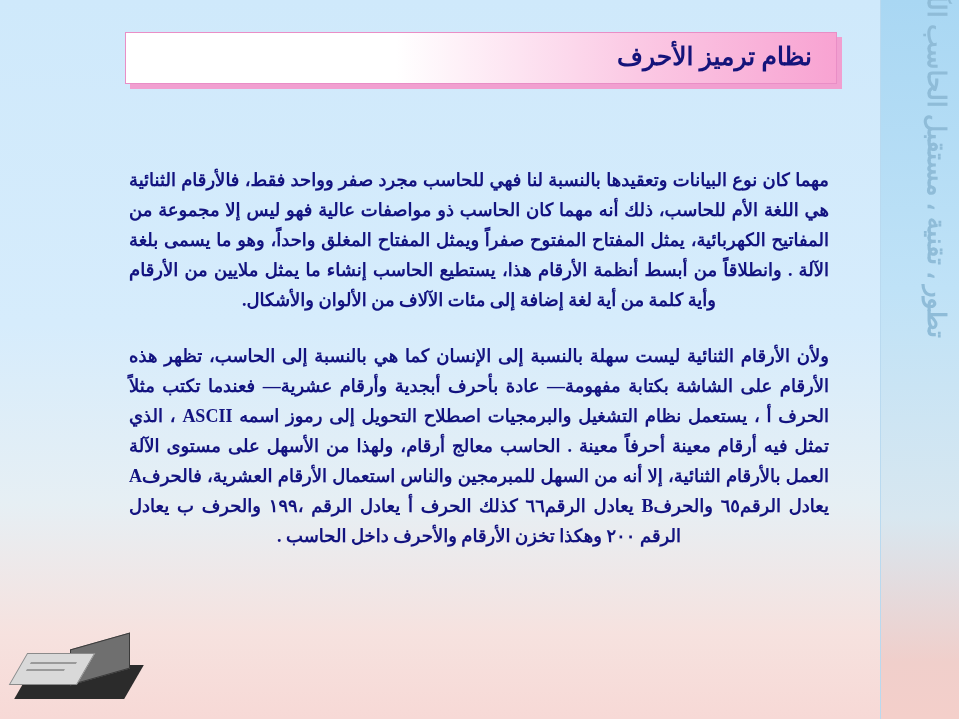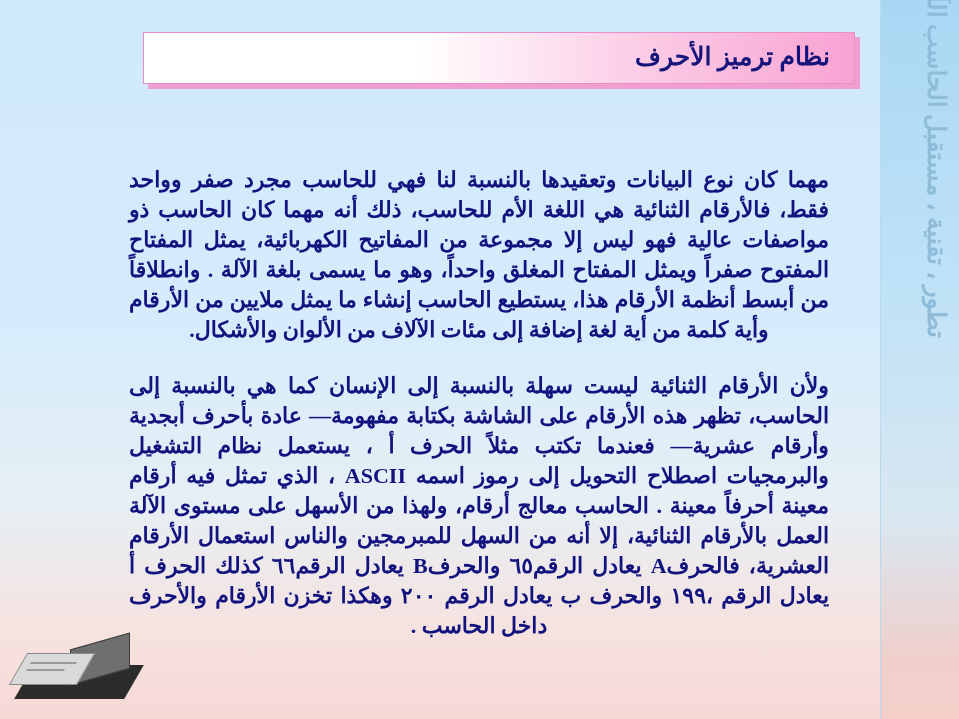--- a/index.html
+++ b/index.html
@@ -55,21 +55,21 @@
     white-space: nowrap;
     direction: rtl;
     line-height: 34px;
     text-align: right;
     user-select: none;
   }
   
   .title-wrap {
     position: absolute;
     top: 32px;
-    right: 104px;
+    right: 122px;
     width: 712px;
     height: 52px;
   }
   .title-shadow {
     position: absolute;
     top: 5px;
     right: -5px;
     width: 712px;
     height: 52px;
     background: #f19fd0;
@@ -97,21 +97,21 @@
   
   .body-area {
     position: absolute;
     top: 165px;
     right: 130px;
     width: 700px;
     direction: rtl;
     color: #12127e;
   }
   .para {
-    font-size: 22px;
+    font-size: 18px;
     line-height: 30px;
     text-align: justify;
     text-align-last: center;
     font-weight: bold;
     color: #131380;
     margin: 0 0 26px 0;
     letter-spacing: 0px;
   }
   .para.p2 {
     margin-bottom: 16px;

